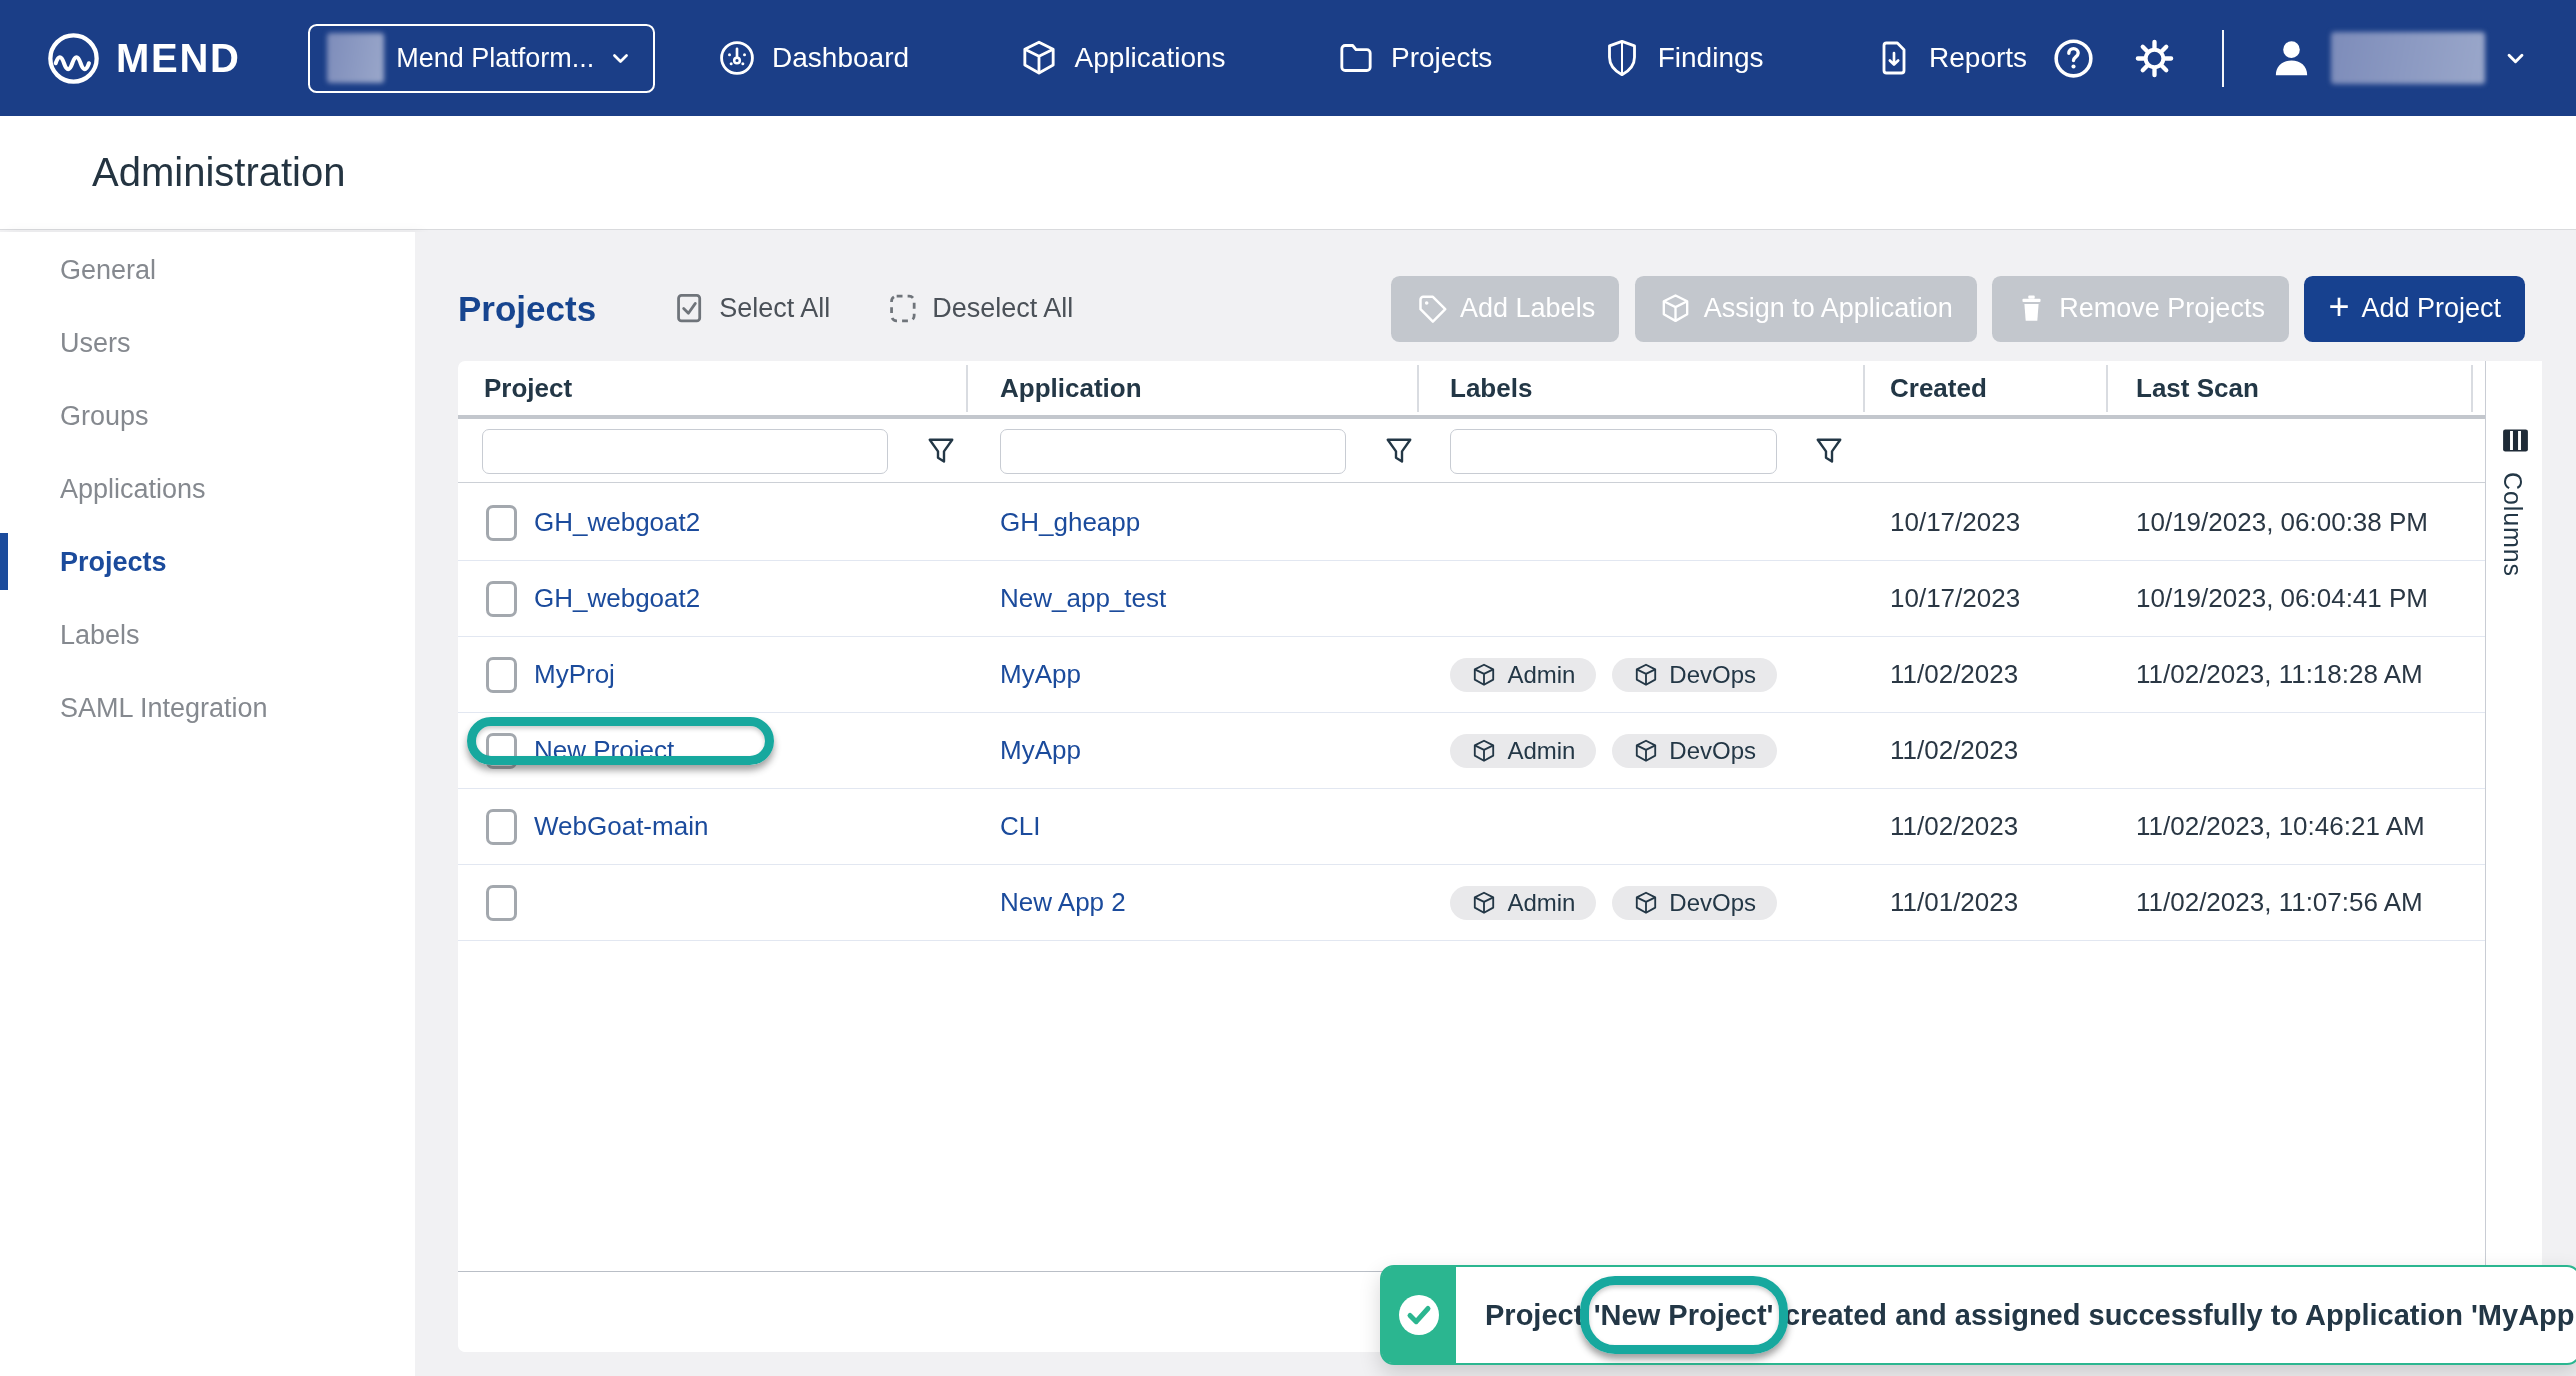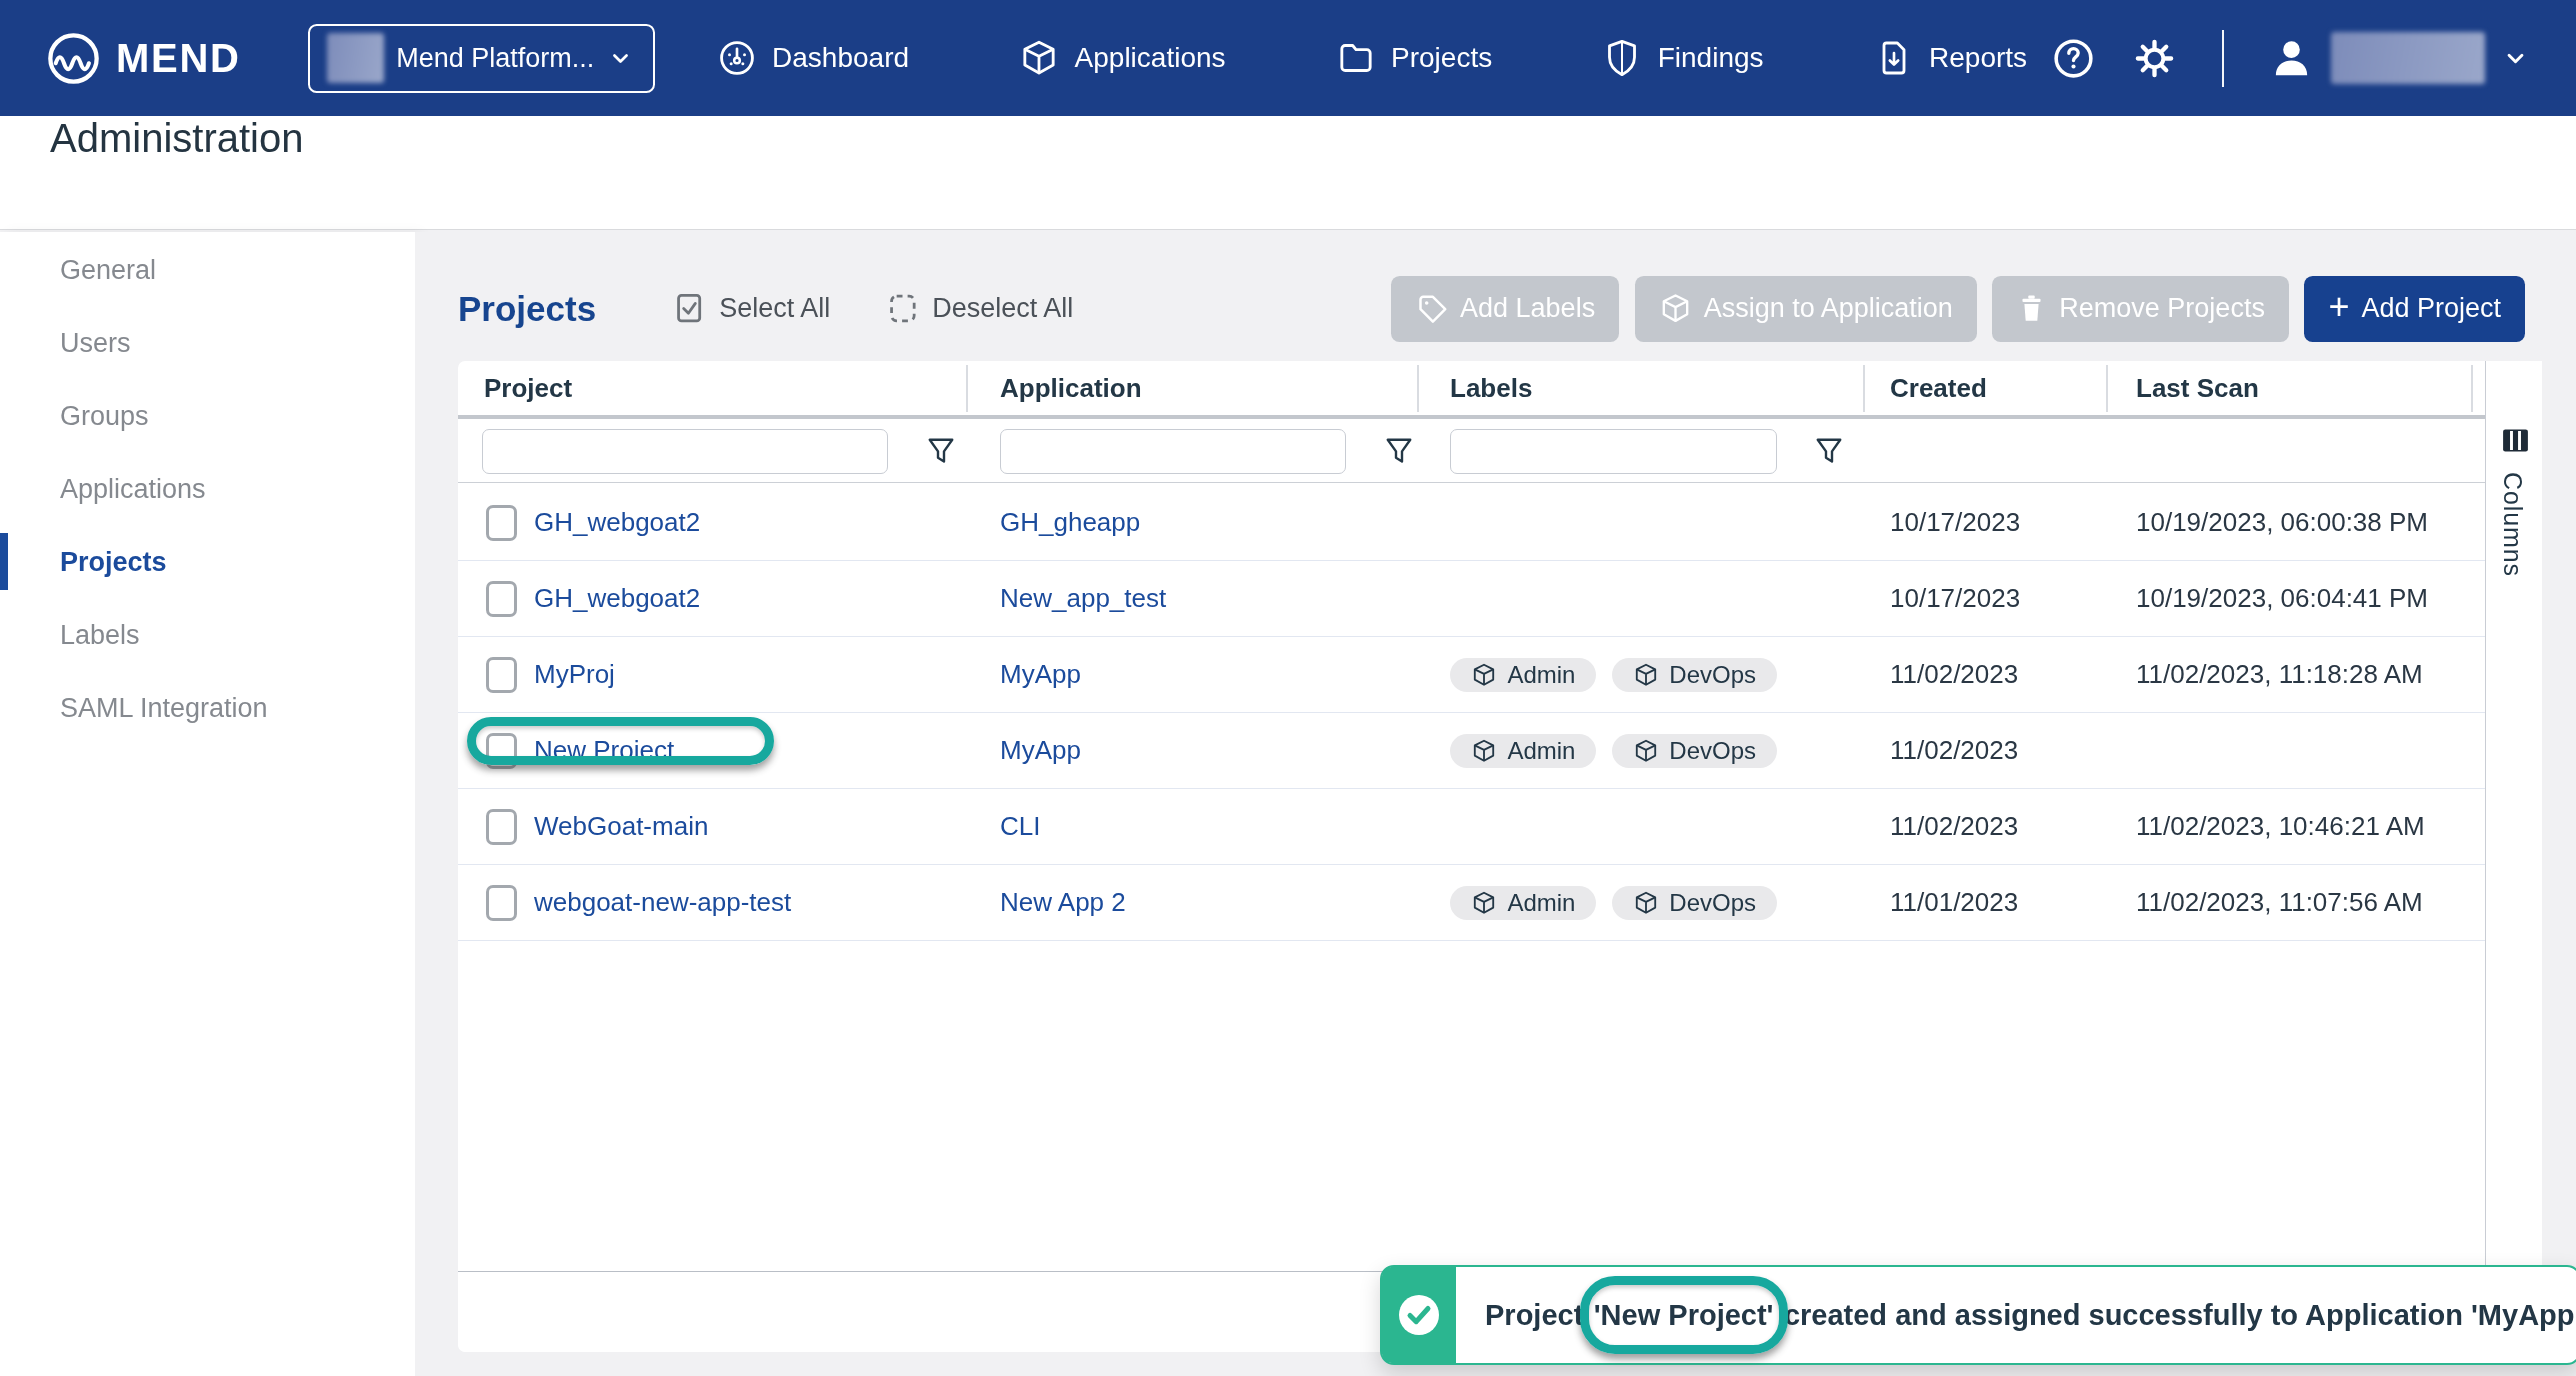--- a/index.html
+++ b/index.html
@@ -20,21 +20,21 @@
   .nav-menu{display:flex;align-items:center;margin-left:62px;gap:110px;text-align:right;}
   .nav-item{display:flex;align-items:center;gap:15.5px;font-size:28px;cursor:pointer;white-space:nowrap;}
   .nav-right{margin-left:auto;display:flex;align-items:center;gap:35px;}
   .nav-divider{width:2.6px;height:57px;background:rgba(255,255,255,.95);margin:0 8.6px;}
   .user-chip{display:flex;align-items:center;gap:15.5px;cursor:pointer;}
   .user-redact{width:154px;height:52px;}
   .icon{display:inline-flex;flex:none;}
 
   
   .pagehead{position:absolute;top:116px;left:0;width:100%;height:114px;background:#fff;
-    border-bottom:1.7px solid #d9dadd;display:flex;align-items:flex-start;padding:0 50px;}
+    border-bottom:1.7px solid #d9dadd;display:flex;align-items:center;padding:0 92px;}
   .pagehead h1{margin:0;font-size:40px;font-weight:400;color:#243441;}
 
   
   .sidebar{position:absolute;top:232px;left:0;width:415px;bottom:0;background:#fff;
     box-shadow:7px 0 12px rgba(0,0,0,.05);padding-top:1.7px;}
   .side-item{position:relative;height:73px;display:flex;align-items:center;padding-left:60px;
     font-size:27px;color:#85898f;cursor:pointer;}
   .side-item.active{color:#1b4b9c;font-weight:700;}
   .side-item.active .active-bar{position:absolute;left:0;top:7.8px;width:7.8px;height:57px;background:#1b4b9c;}
 
@@ -436,23 +436,20 @@
               <span class="link">CLI</span>
             </div>
             <div class="cell" style="left: 992px;"></div>
             <div class="cell" style="left: 1432px;">11/02/2023</div>
             <div class="cell" style="left: 1678px;">11/02/2023, 10:46:21 AM</div>
           </div>
           <div class="trow">
             <div class="cell" style="left: 28px;">
               <span class="rowcheck"></span>
             </div>
-            <div class="cell" style="left: 76px;">
-              <span class="link">webgoat-new-app-test</span>
-            </div>
             <div class="cell" style="left: 542px;">
               <span class="link">New App 2</span>
             </div>
             <div class="cell" style="left: 992px;">
               <span class="chip">
                 <span class="icon">
                   <svg width="26" height="26" viewBox="0 0 48 48">
                     <path d="M24 5l17 8.5v19L24 42 7 32.5v-19z" fill="none" stroke="#233746" stroke-width="3.4" stroke-linejoin="round"></path>
                     <path d="M7 13.5L24 22l17-8.5M24 22v20" fill="none" stroke="#233746" stroke-width="3.4" stroke-linejoin="round"></path>
                   </svg>

